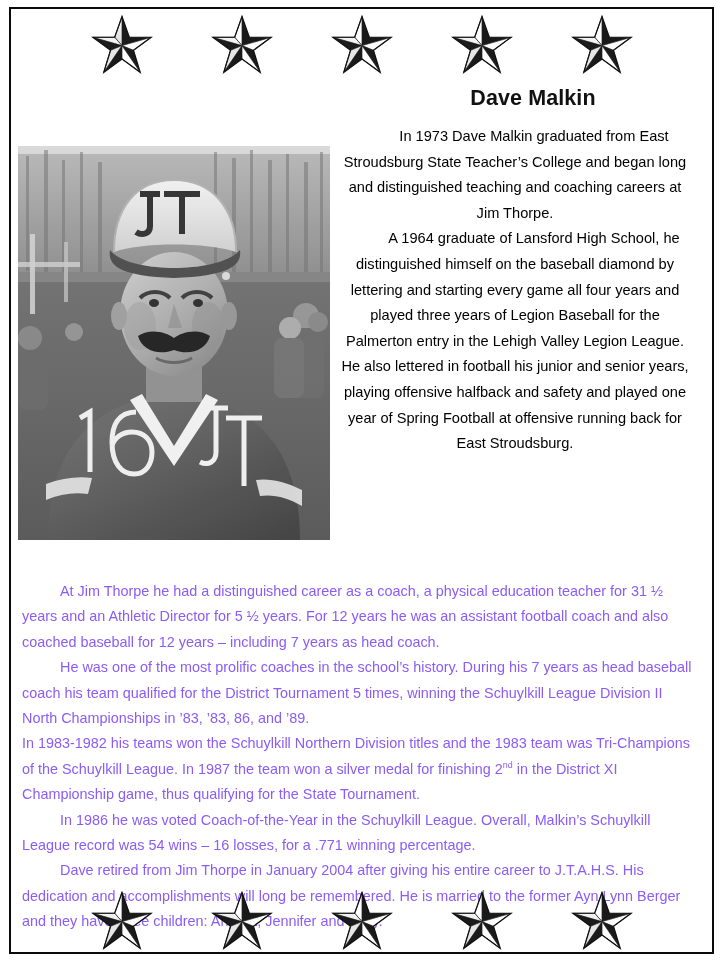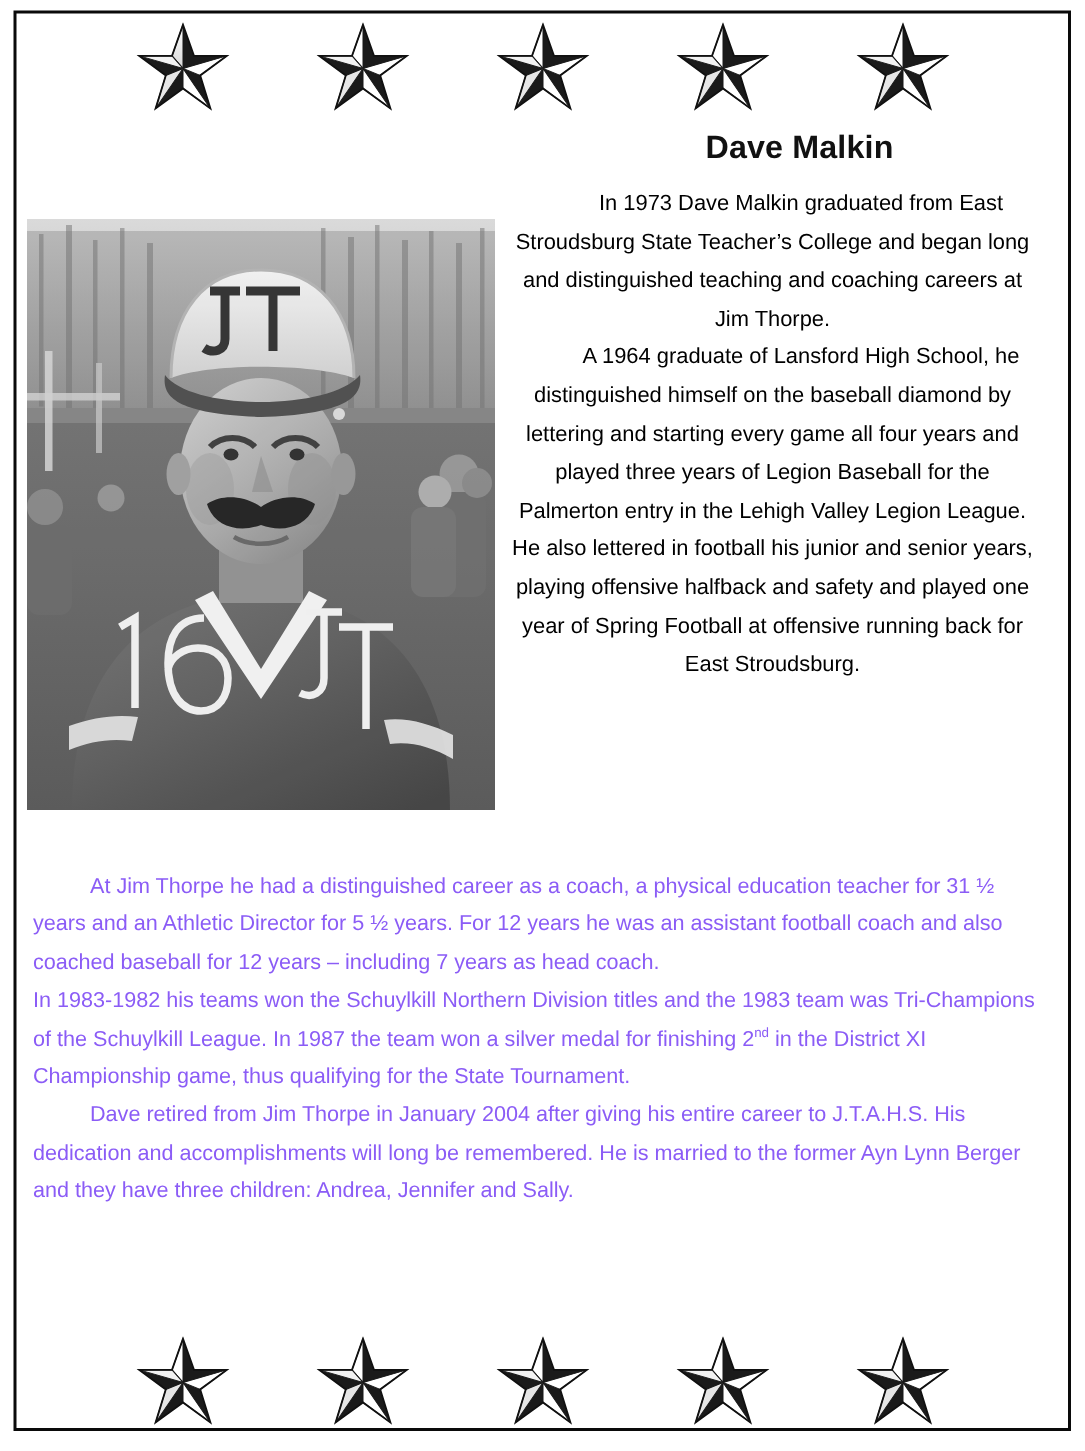--- a/index.html
+++ b/index.html
@@ -301,21 +301,23 @@
     </svg>
   </div>
 
   <div class="col-text">
     <p>In 1973 Dave Malkin graduated from East Stroudsburg State Teacher’s College and began long and distinguished teaching and coaching careers at Jim Thorpe.</p>
     <p>A 1964 graduate of Lansford High School, he distinguished himself on the baseball diamond by lettering and starting every game all four years and played three years of Legion Baseball for the Palmerton entry in the Lehigh Valley Legion League. He also lettered in football his junior and senior years, playing offensive halfback and safety and played one year of Spring Football at offensive running back for East Stroudsburg.</p>
   </div>
 
   <div class="full-text">
     <p>At Jim Thorpe he had a distinguished career as a coach, a physical education teacher for 31 ½ years and an Athletic Director for 5 ½ years.  For 12 years he was an assistant football coach and also coached baseball for 12 years – including 7 years as head coach.</p>
+    <p>He was one of the most prolific coaches in the school’s history.  During his 7 years as head baseball coach his team qualified for the District Tournament 5 times, winning the Schuylkill League Division II North Championships in ’83, ’83, 86, and ’89.</p>
     <p class="no-indent"><span>In 1983-1982 his teams won the Schuylkill Northern Division titles and the 1983 team was Tri-Champions of the Schuylkill League.  In 1987 the team won a silver medal for finishing 2</span><sup>nd</sup><span> in the District XI Championship game, thus qualifying for the State Tournament.</span></p>
+    <p>In 1986 he was voted Coach-of-the-Year in the Schuylkill League.  Overall, Malkin’s Schuylkill League record was 54 wins – 16 losses, for a .771 winning percentage.</p>
     <p>Dave retired from Jim Thorpe in January 2004 after giving his entire career to J.T.A.H.S.  His dedication and accomplishments will long be remembered.  He is married to the former Ayn Lynn Berger and they have three children:  Andrea, Jennifer and Sally.</p>
   </div>
 
   <div class="star-row bottom">
     <svg class="star" viewBox="0 0 100 96">
       <polygon points="50,2 61.8,35.5 97,35.5 68.5,56.5 79.4,92 50,70.5 20.6,92 31.5,56.5 3,35.5 38.2,35.5" fill="#1a1a1a"></polygon>
       <polygon points="50,2 50,49 38.2,35.5" fill="#ffffff" stroke="#1a1a1a" stroke-width="1.1"></polygon>
       <polygon points="97,35.5 50,49 68.5,56.5" fill="#ffffff" stroke="#1a1a1a" stroke-width="1.1"></polygon>
       <polygon points="79.4,92 50,49 50,70.5" fill="#ffffff" stroke="#1a1a1a" stroke-width="1.1"></polygon>
       <polygon points="20.6,92 50,49 31.5,56.5" fill="#e6e6e6" stroke="#1a1a1a" stroke-width="1.1"></polygon>

